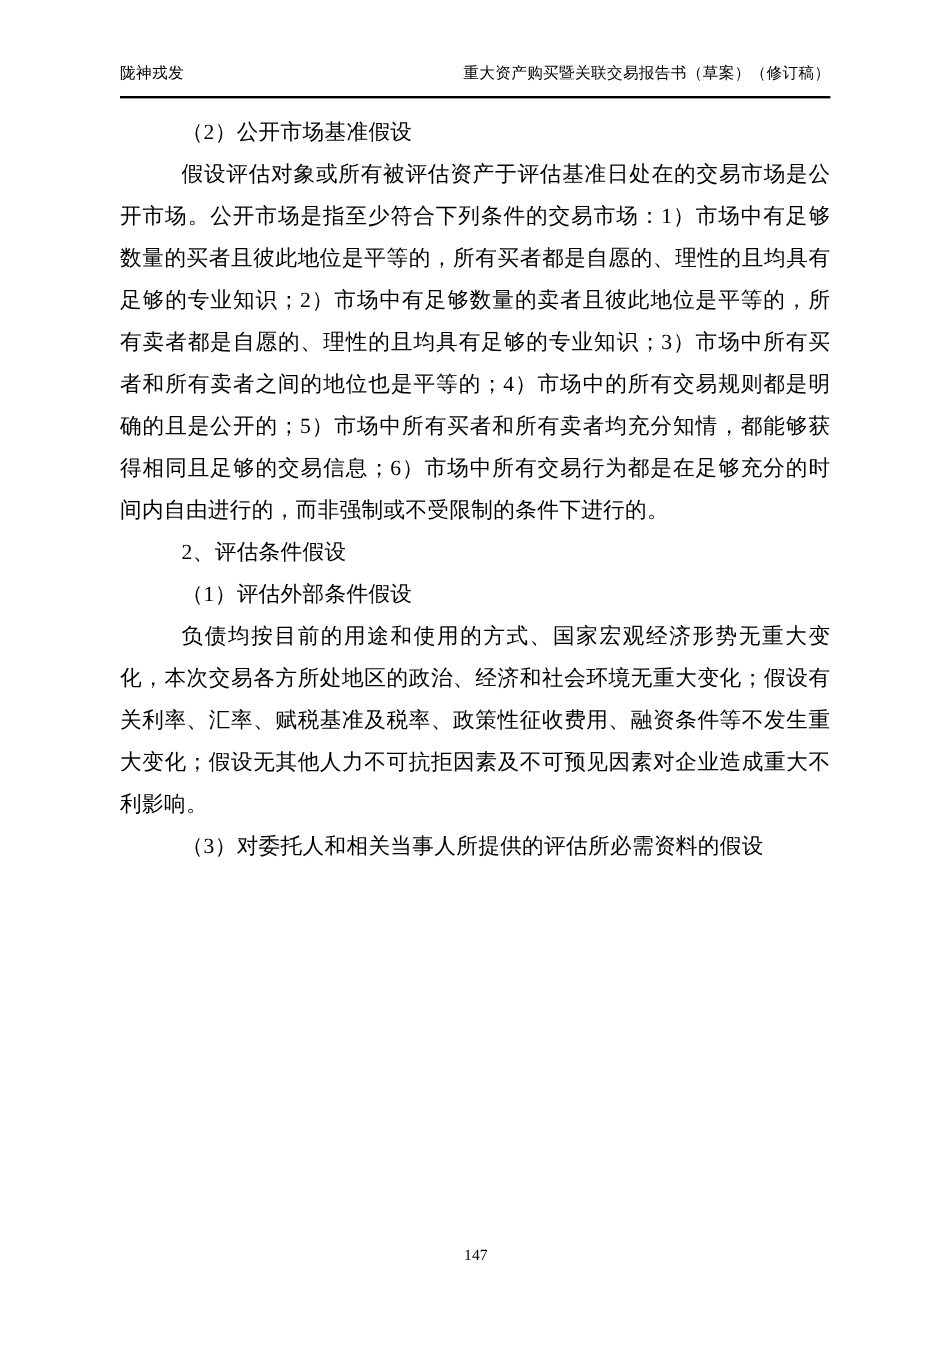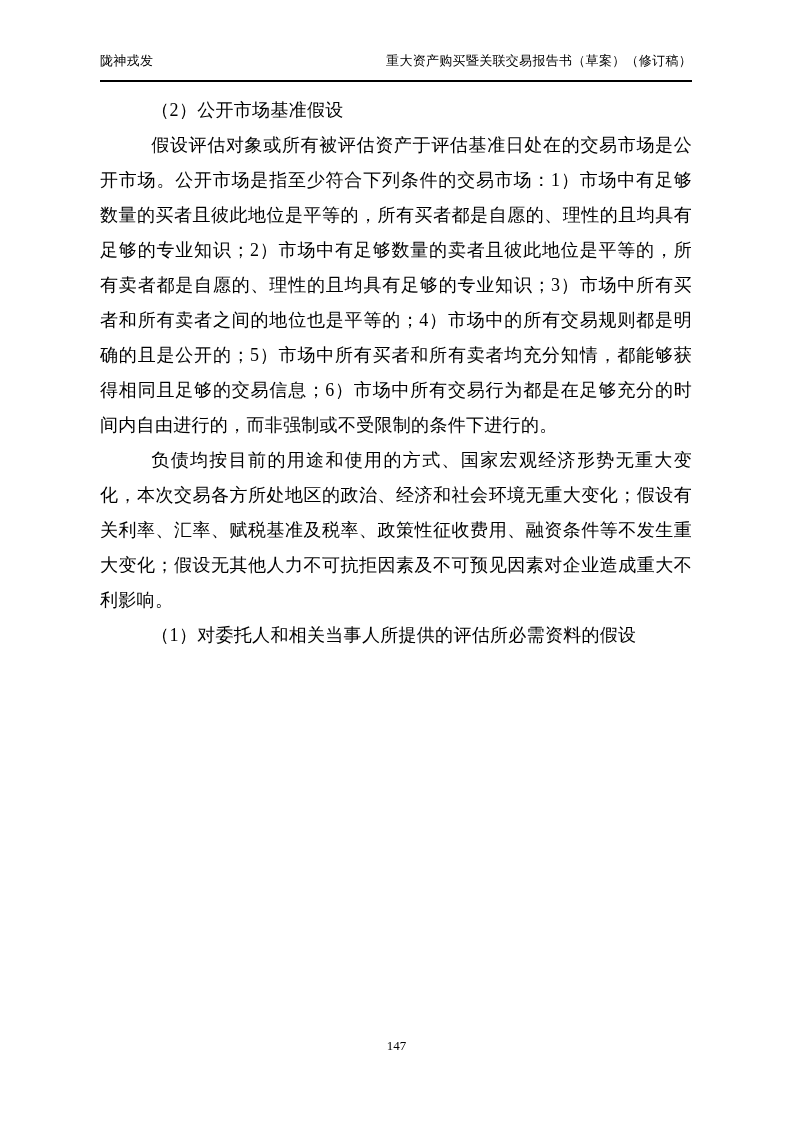--- a/index.html
+++ b/index.html
@@ -69,21 +69,23 @@
 
   <div class="header">
     <span class="hdr-left">陇神戎发</span>
     <span class="hdr-right">重大资产购买暨关联交易报告书（草案）（修订稿）</span>
   </div>
 
   <div class="content">
 
   <p class="doc-heading">（2）公开市场基准假设</p>
       <p class="doc-paragraph">假设评估对象或所有被评估资产于评估基准日处在的交易市场是公开市场。公开市场是指至少符合下列条件的交易市场：1）市场中有足够数量的买者且彼此地位是平等的，所有买者都是自愿的、理性的且均具有足够的专业知识；2）市场中有足够数量的卖者且彼此地位是平等的，所有卖者都是自愿的、理性的且均具有足够的专业知识；3）市场中所有买者和所有卖者之间的地位也是平等的；4）市场中的所有交易规则都是明确的且是公开的；5）市场中所有买者和所有卖者均充分知情，都能够获得相同且足够的交易信息；6）市场中所有交易行为都是在足够充分的时间内自由进行的，而非强制或不受限制的条件下进行的。</p>
+      <p class="doc-heading">2、评估条件假设</p>
+      <p class="doc-heading">（1）评估外部条件假设</p>
       <p class="doc-paragraph">负债均按目前的用途和使用的方式、国家宏观经济形势无重大变化，本次交易各方所处地区的政治、经济和社会环境无重大变化；假设有关利率、汇率、赋税基准及税率、政策性征收费用、融资条件等不发生重大变化；假设无其他人力不可抗拒因素及不可预见因素对企业造成重大不利影响。</p>
-      <p class="doc-heading">（1）对委托人和相关当事人所提供的评估所必需资料的假设</p>
+      <p class="doc-heading">（3）对委托人和相关当事人所提供的评估所必需资料的假设</p>
     </div>
 
   <div class="footer">
     <span>147</span>
   </div>
 
 </div>
 
 </body></html>

